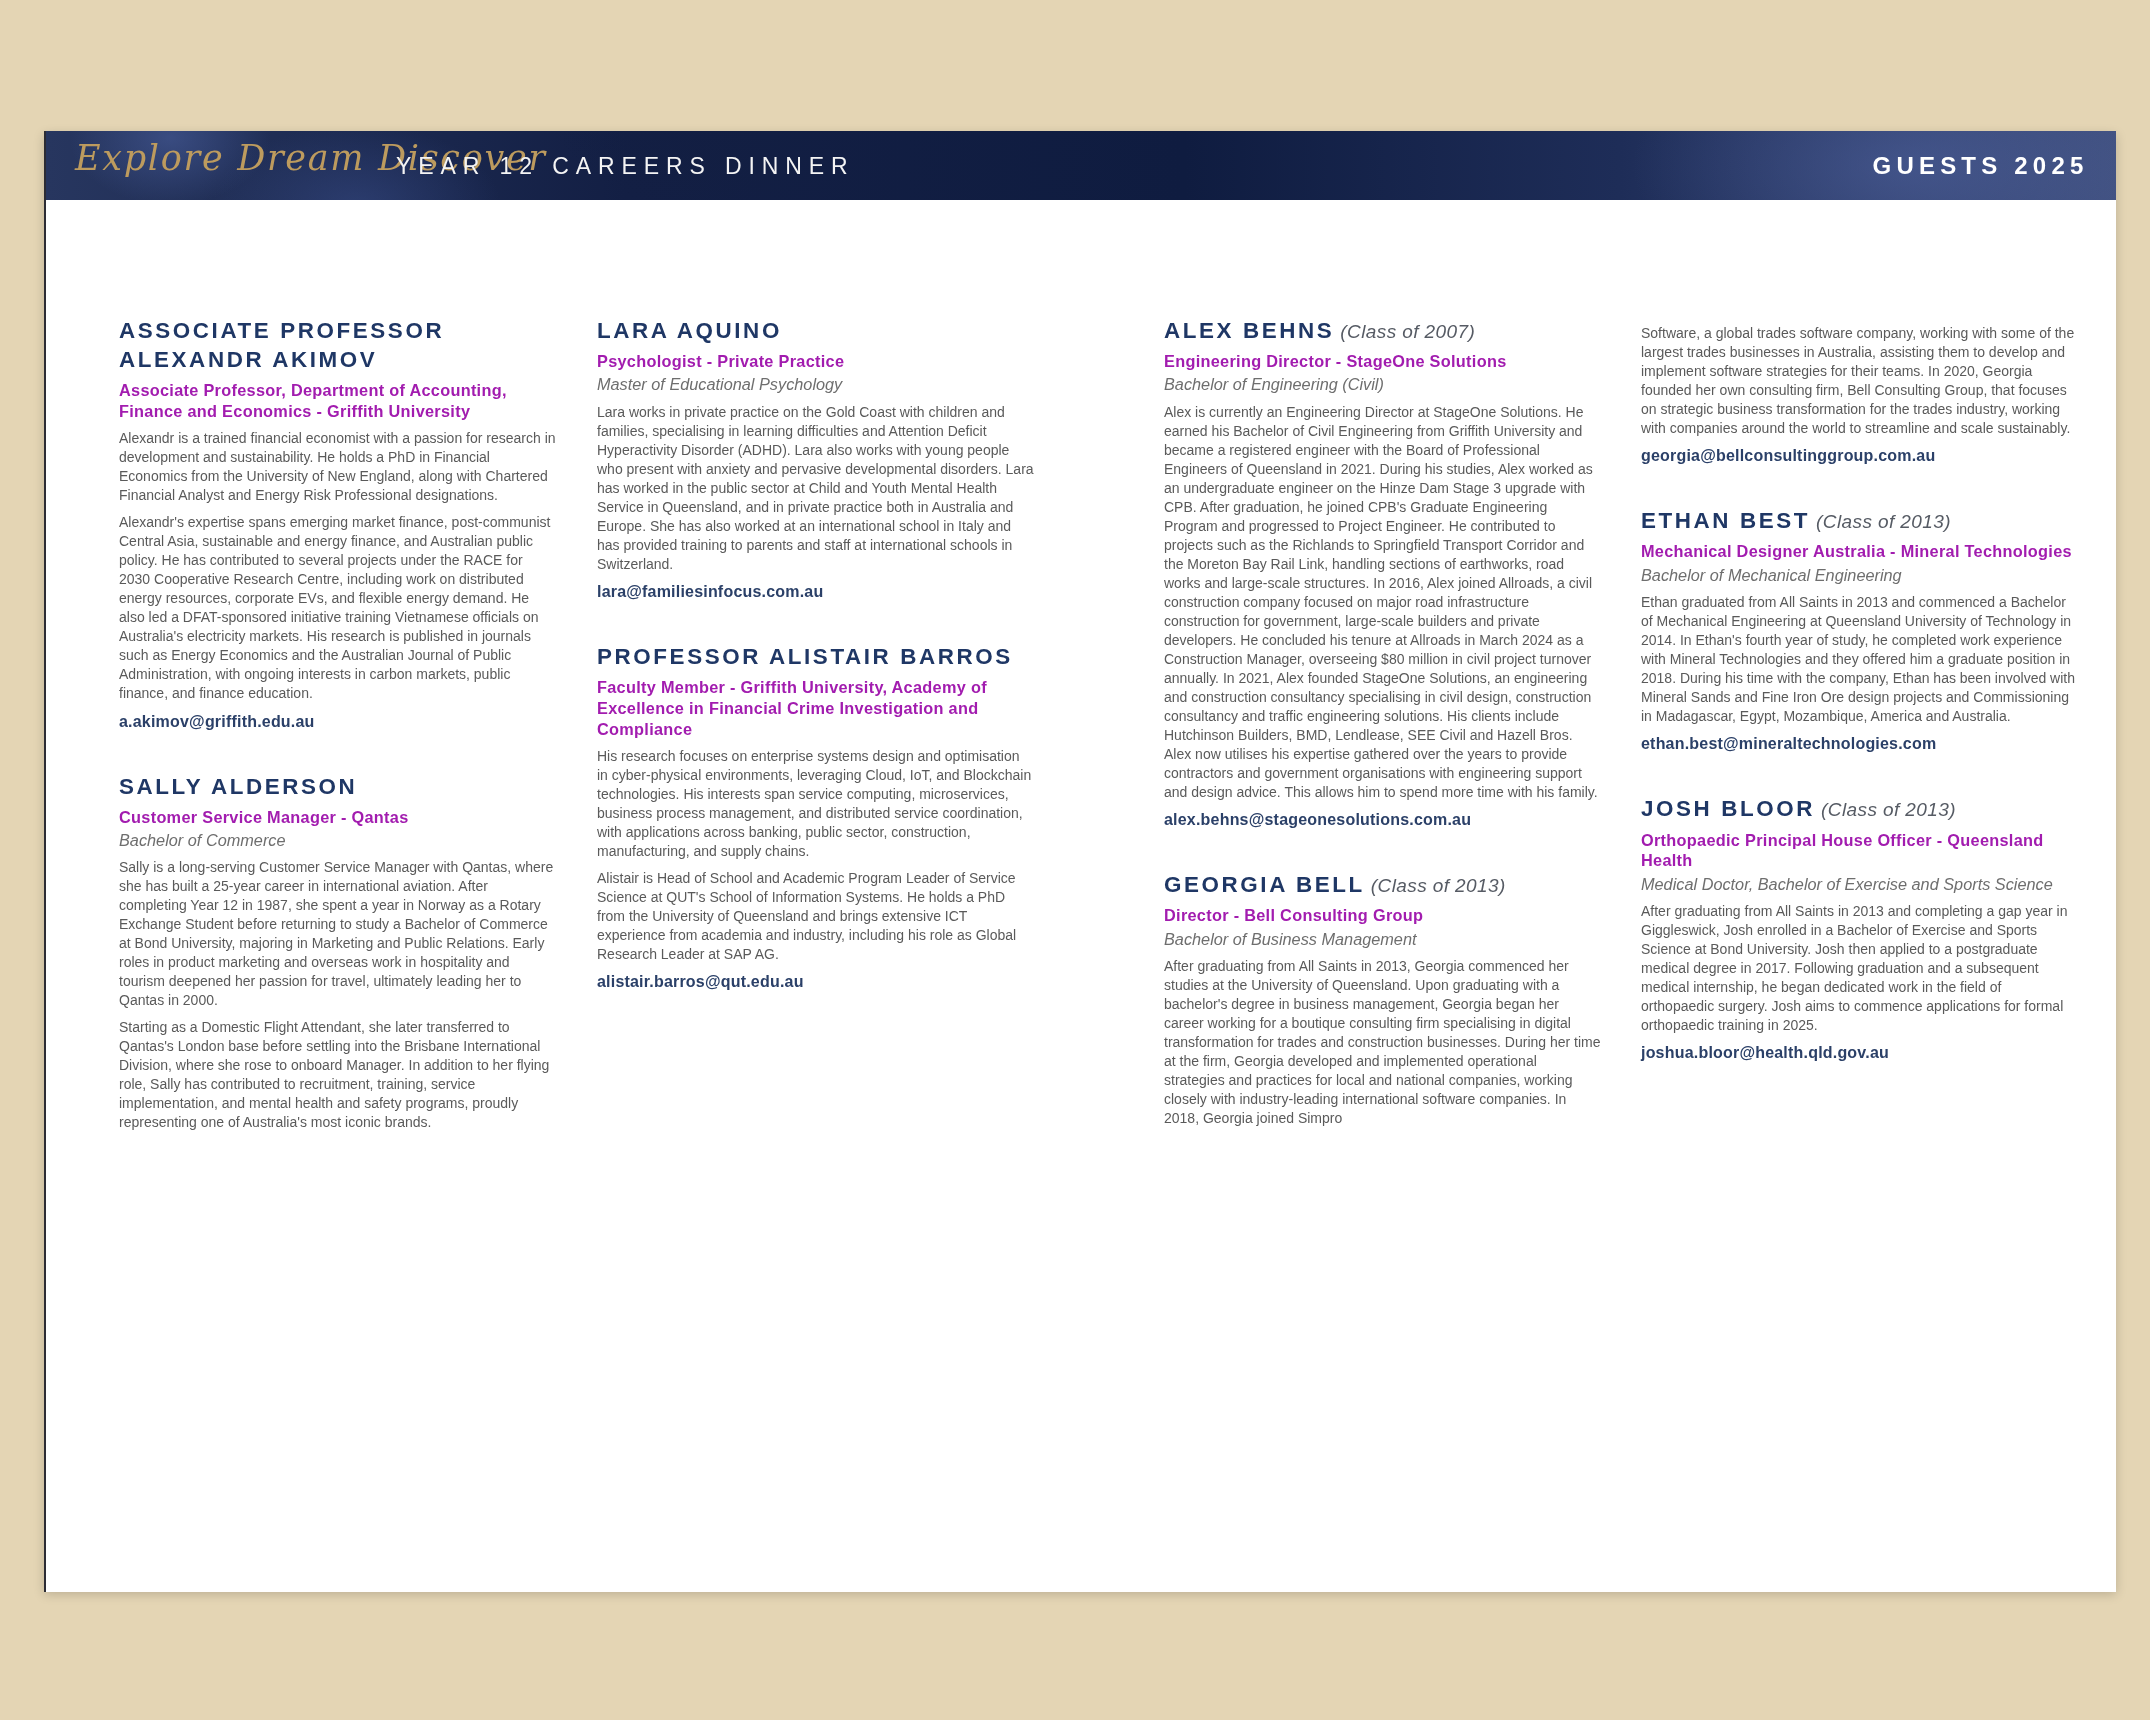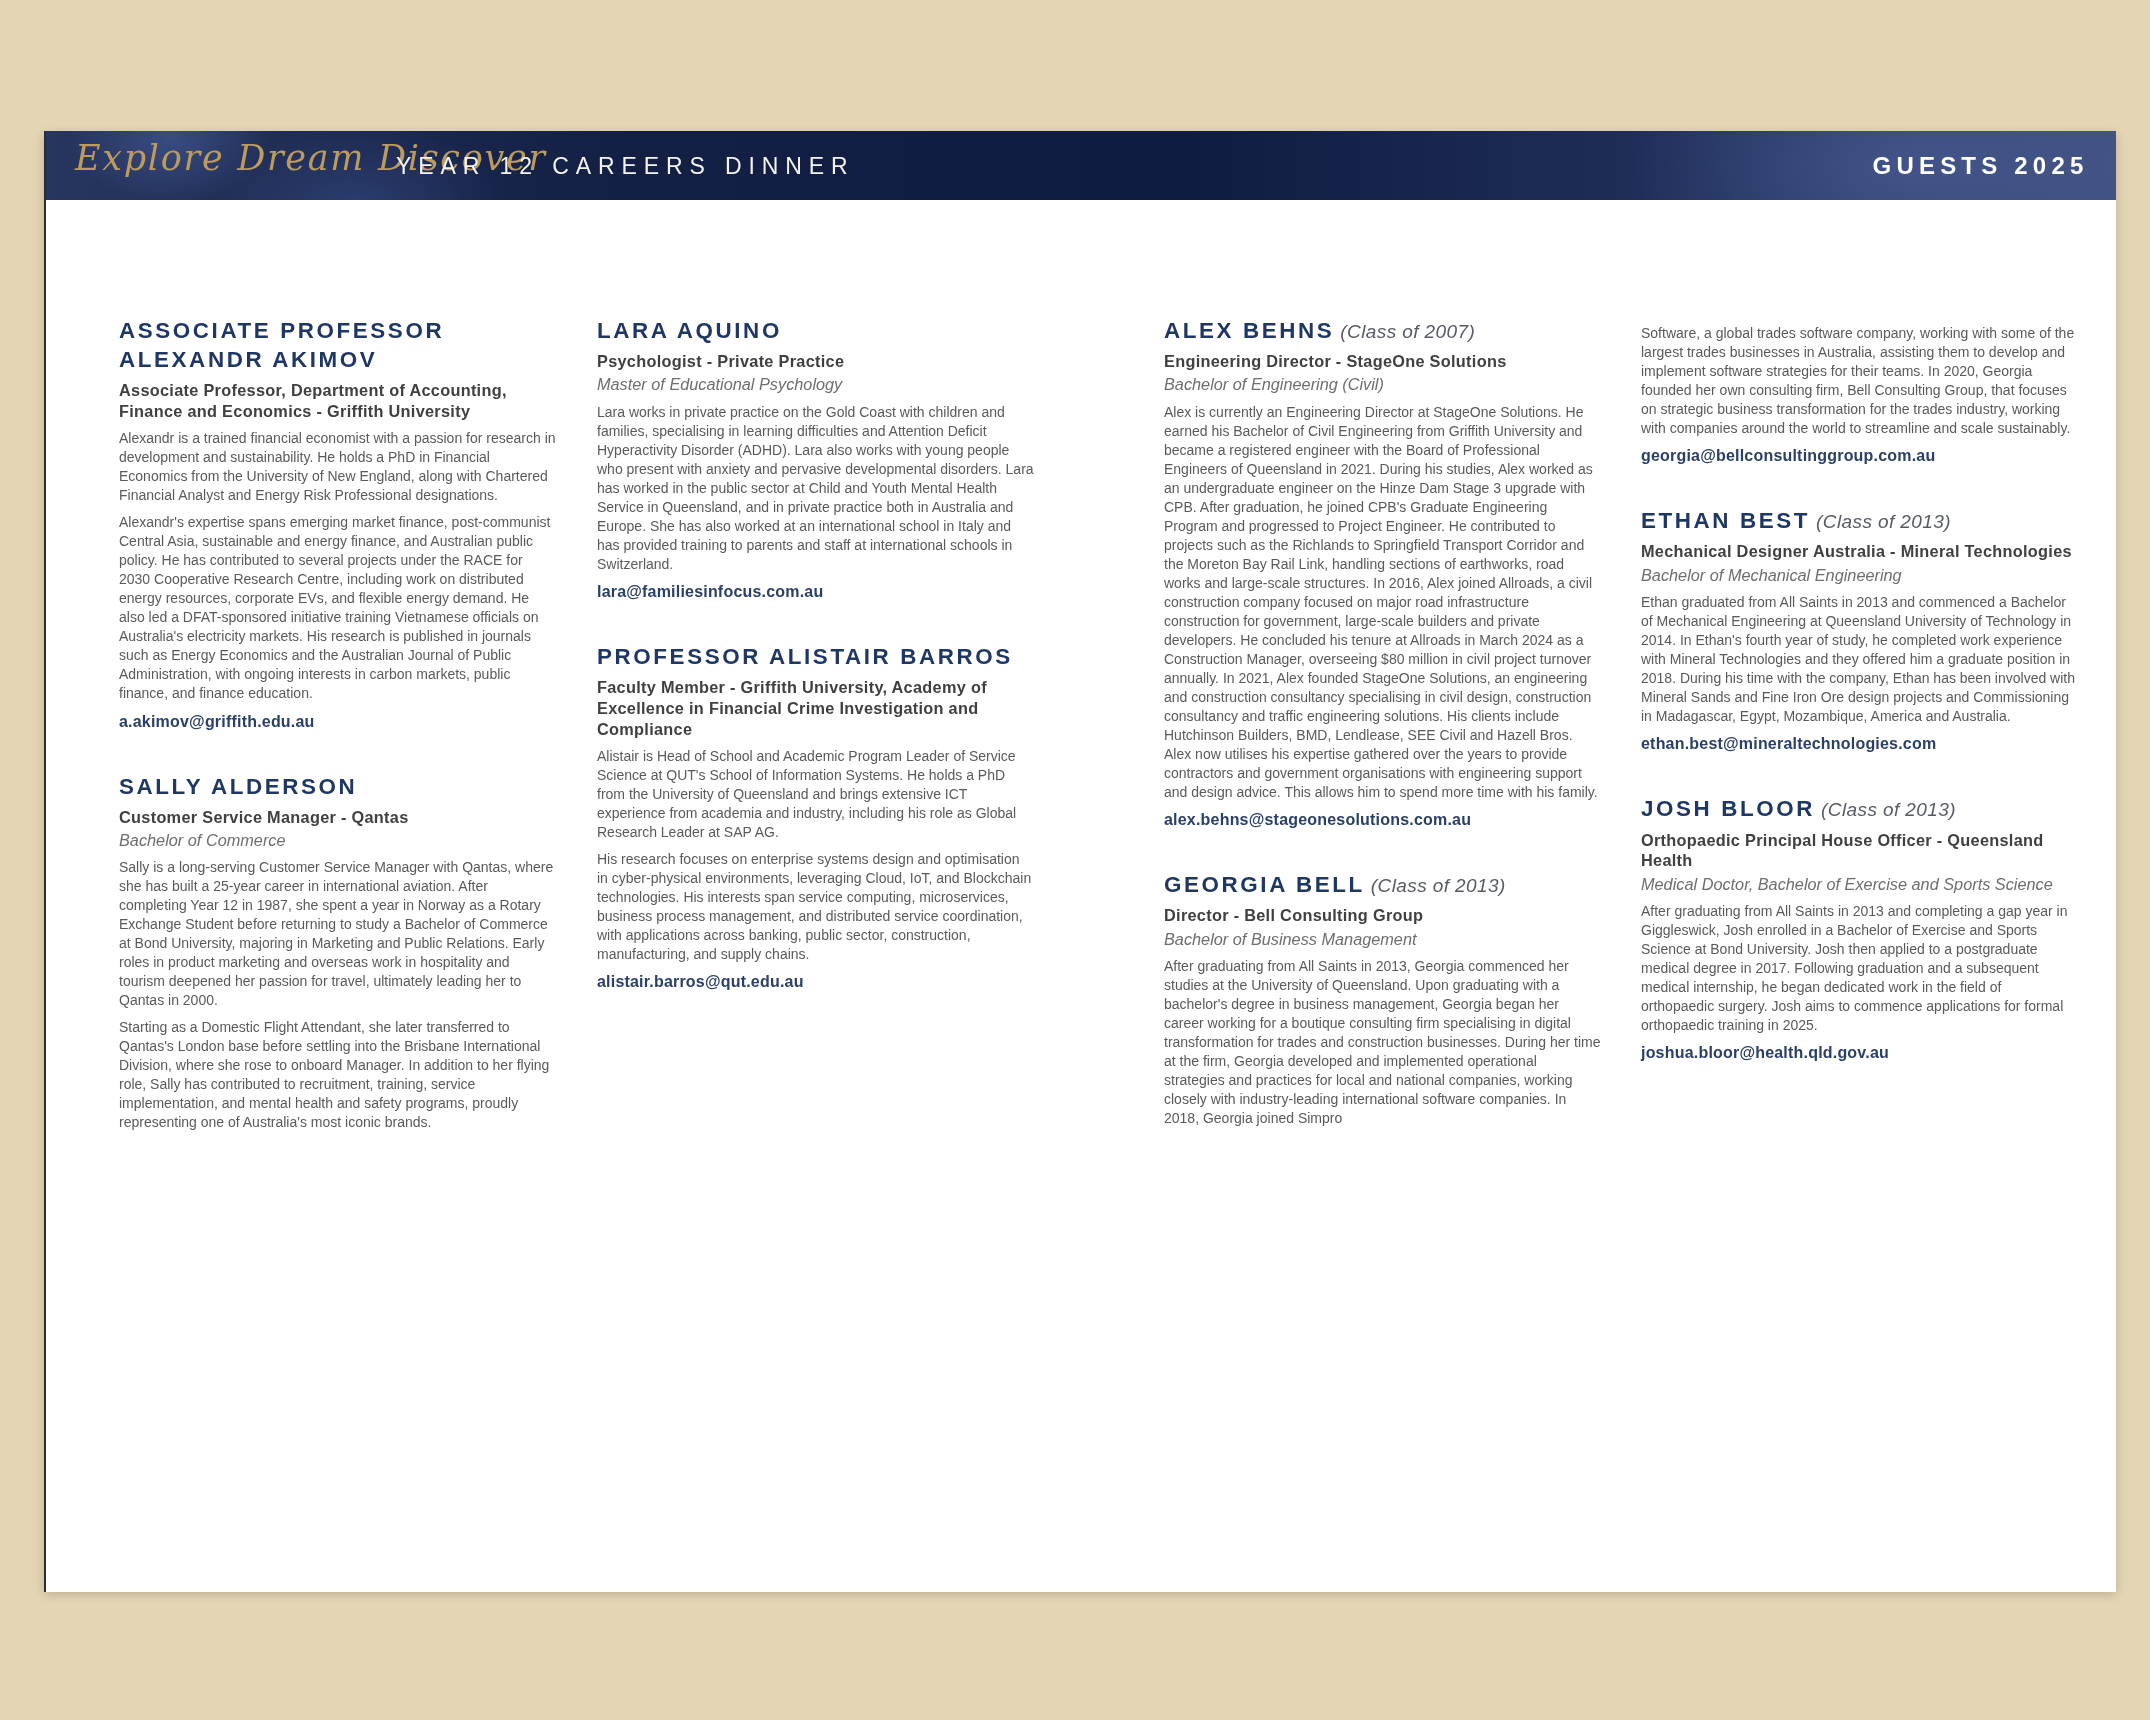--- a/index.html
+++ b/index.html
@@ -46,21 +46,21 @@
   .bio-name{
     margin:0;font-size:22.4px;font-weight:700;color:#1f3765;
     letter-spacing:2.6px;line-height:1.3;
   }
   .class-note{
     font-weight:400;font-style:italic;color:#55596300;color:#565b64;
     letter-spacing:0.4px;font-size:19px;margin-left:6px;
     font-family:"Liberation Sans", sans-serif;
   }
   .role{
-    font-size:16.3px;font-weight:700;color:#404040;
+    font-size:16.3px;font-weight:700;color:#a21caf;
     line-height:1.27;margin-top:6px;letter-spacing:0.3px;
   }
   .degree{
     font-size:16.3px;font-style:italic;color:#6e6e6e;
     line-height:1.27;margin-top:2.6px;
   }
   .bio p{
     font-size:14px;color:#5a5a5a;line-height:19px;margin:7.7px 0 0 0;
   }
   .email{
@@ -98,22 +98,22 @@
         <article class="bio">
           <h3 class="bio-name"><span>LARA AQUINO</span></h3>
           <div class="role">Psychologist - Private Practice</div>
           <div class="degree">Master of Educational Psychology</div>
           <p>Lara works in private practice on the Gold Coast with children and families, specialising in learning difficulties and Attention Deficit Hyperactivity Disorder (ADHD). Lara also works with young people who present with anxiety and pervasive developmental disorders. Lara has worked in the public sector at Child and Youth Mental Health Service in Queensland, and in private practice both in Australia and Europe. She has also worked at an international school in Italy and has provided training to parents and staff at international schools in Switzerland.</p>
           <div class="email">lara@familiesinfocus.com.au</div>
         </article>
         <article class="bio">
           <h3 class="bio-name"><span>PROFESSOR ALISTAIR BARROS</span></h3>
           <div class="role">Faculty Member - Griffith University, Academy of Excellence in Financial Crime Investigation and Compliance</div>
+          <p>His research focuses on enterprise systems design and optimisation in cyber-physical environments, leveraging Cloud, IoT, and Blockchain technologies. His interests span service computing, microservices, business process management, and distributed service coordination, with applications across banking, public sector, construction, manufacturing, and supply chains.</p>
           <p>Alistair is Head of School and Academic Program Leader of Service Science at QUT's School of Information Systems. He holds a PhD from the University of Queensland and brings extensive ICT experience from academia and industry, including his role as Global Research Leader at SAP AG.</p>
-          <p>His research focuses on enterprise systems design and optimisation in cyber-physical environments, leveraging Cloud, IoT, and Blockchain technologies. His interests span service computing, microservices, business process management, and distributed service coordination, with applications across banking, public sector, construction, manufacturing, and supply chains.</p>
           <div class="email">alistair.barros@qut.edu.au</div>
         </article>
       </div>
       <div class="column">
         <article class="bio">
           <h3 class="bio-name"><span>ALEX BEHNS</span><span class="class-note">(Class of 2007)</span></h3>
           <div class="role">Engineering Director - StageOne Solutions</div>
           <div class="degree">Bachelor of Engineering (Civil)</div>
           <p>Alex is currently an Engineering Director at StageOne Solutions. He earned his Bachelor of Civil Engineering from Griffith University and became a registered engineer with the Board of Professional Engineers of Queensland in 2021. During his studies, Alex worked as an undergraduate engineer on the Hinze Dam Stage 3 upgrade with CPB. After graduation, he joined CPB's Graduate Engineering Program and progressed to Project Engineer. He contributed to projects such as the Richlands to Springfield Transport Corridor and the Moreton Bay Rail Link, handling sections of earthworks, road works and large-scale structures. In 2016, Alex joined Allroads, a civil construction company focused on major road infrastructure construction for government, large-scale builders and private developers. He concluded his tenure at Allroads in March 2024 as a Construction Manager, overseeing $80 million in civil project turnover annually. In 2021, Alex founded StageOne Solutions, an engineering and construction consultancy specialising in civil design, construction consultancy and traffic engineering solutions. His clients include Hutchinson Builders, BMD, Lendlease, SEE Civil and Hazell Bros. Alex now utilises his expertise gathered over the years to provide contractors and government organisations with engineering support and design advice. This allows him to spend more time with his family.</p>
           <div class="email">alex.behns@stageonesolutions.com.au</div>

